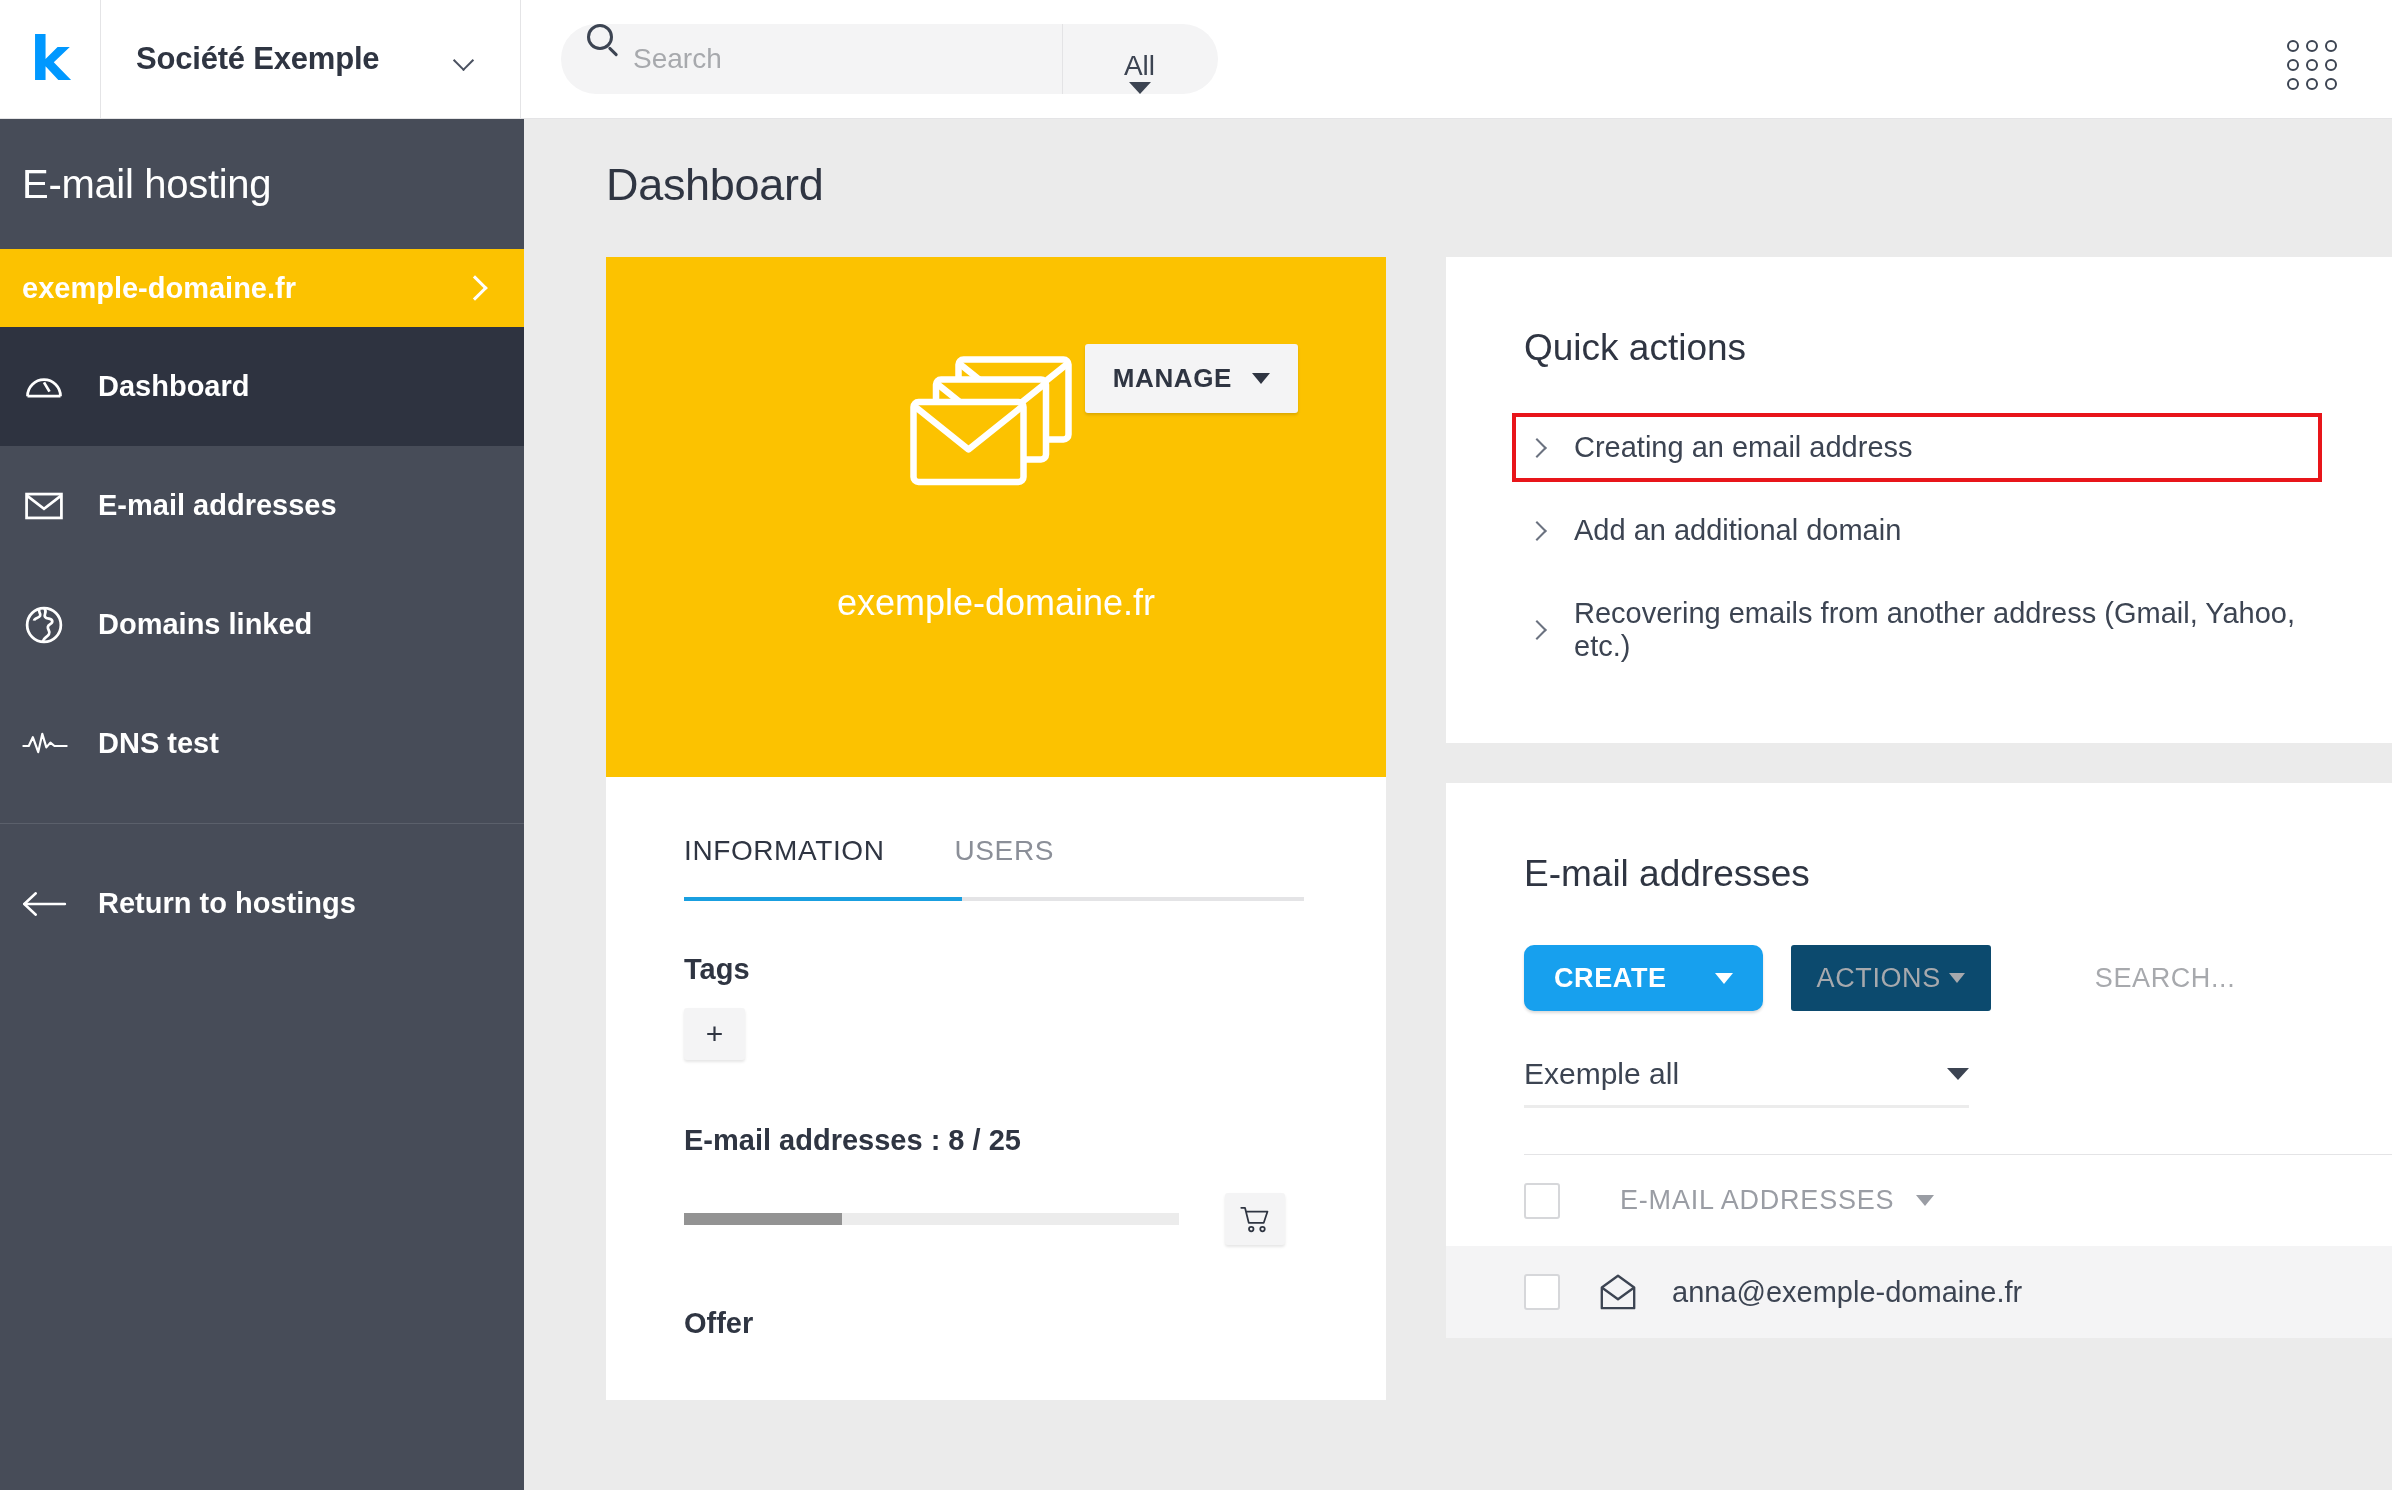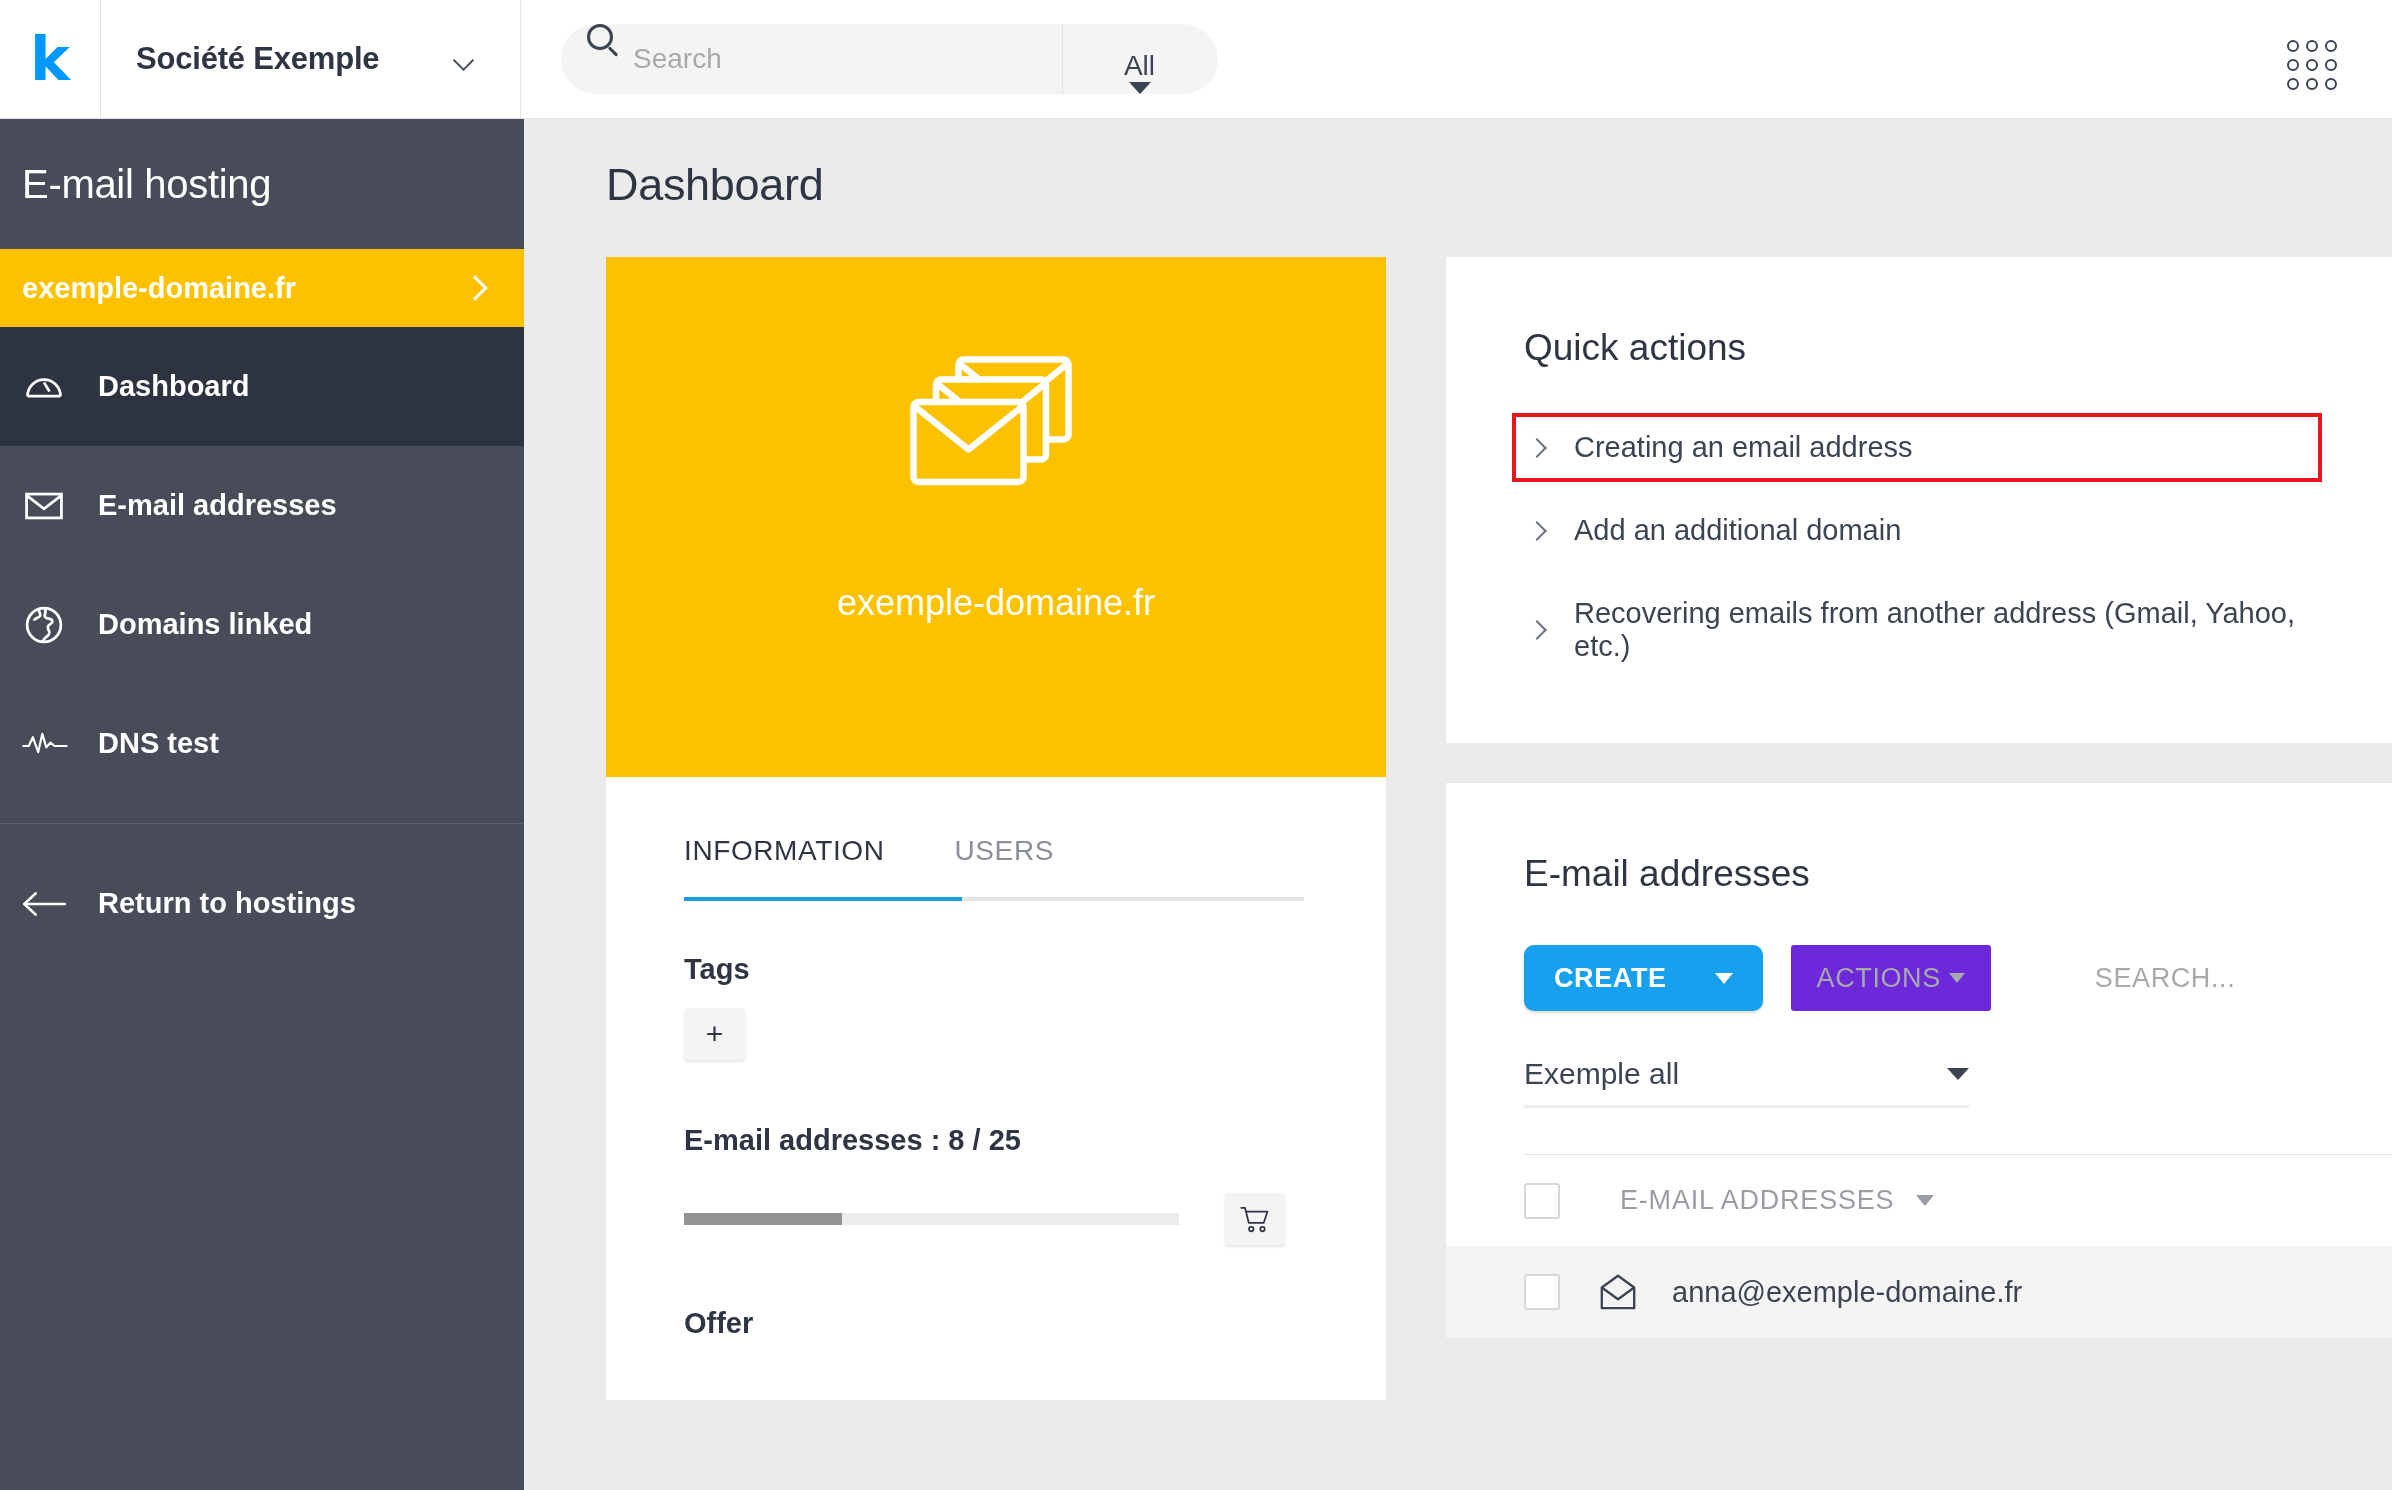--- a/index.html
+++ b/index.html
@@ -234,21 +234,21 @@
     height: 66px; padding: 0 30px;
     display: flex; align-items: center; gap: 48px;
     border-radius: 10px; box-shadow: 0 2px 3px rgba(0,0,0,.15); cursor: pointer;
   }
   .btn-create .tri {
     width: 0; height: 0;
     border-left: 9px solid transparent; border-right: 9px solid transparent;
     border-top: 11px solid #ffffff;
   }
   .btn-actions {
-    background: #6d28d9; border: none; color: #a7a9ad;
+    background: #0c4a6e; border: none; color: #a7a9ad;
     font-size: 27px; letter-spacing: 0.6px;
     height: 66px; padding: 0 26px;
     display: flex; align-items: center; gap: 8px;
     border-radius: 3px; cursor: default;
   }
   .btn-actions .tri {
     width: 0; height: 0;
     border-left: 8px solid transparent; border-right: 8px solid transparent;
     border-top: 10px solid #a7a9ad;
   }
@@ -419,20 +419,24 @@
           <svg width="190" height="145" viewBox="0 0 76 58" fill="none" stroke="#ffffff" stroke-width="2.6" stroke-linejoin="round">
             <rect x="25" y="3" width="44" height="32" rx="2" fill="#fcc200"></rect>
             <path d="M25.8 5 L47 22 L68.2 5" fill="none"></path>
             <rect x="16" y="11" width="44" height="32" rx="2" fill="#fcc200"></rect>
             <path d="M16.8 13 L38 30 L59.2 13" fill="none"></path>
             <rect x="7" y="20" width="44" height="32" rx="2" fill="#fcc200"></rect>
             <path d="M7.8 22 L29 39 L50.2 22" fill="none"></path>
           </svg>
         </div>
 
+        <button class="manage-btn">
+          <span>MANAGE</span>
+          <span class="tri"></span>
+        </button>
 
         <div class="hero-domain">exemple-domaine.fr</div>
       </div>
 
       <div class="info-card">
         <div class="tabs">
           <div class="tab active">INFORMATION</div>
           <div class="tab">USERS</div>
         </div>
         <div class="tabs-underline">

